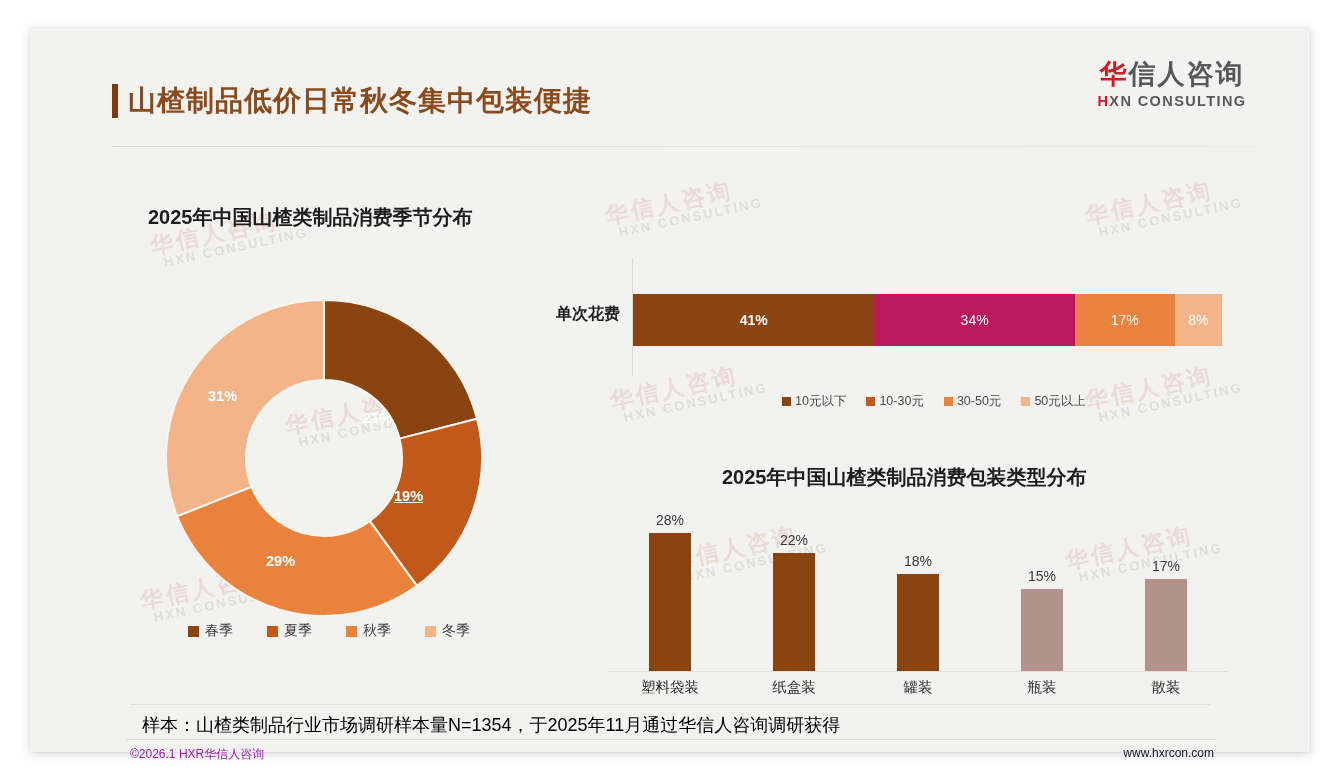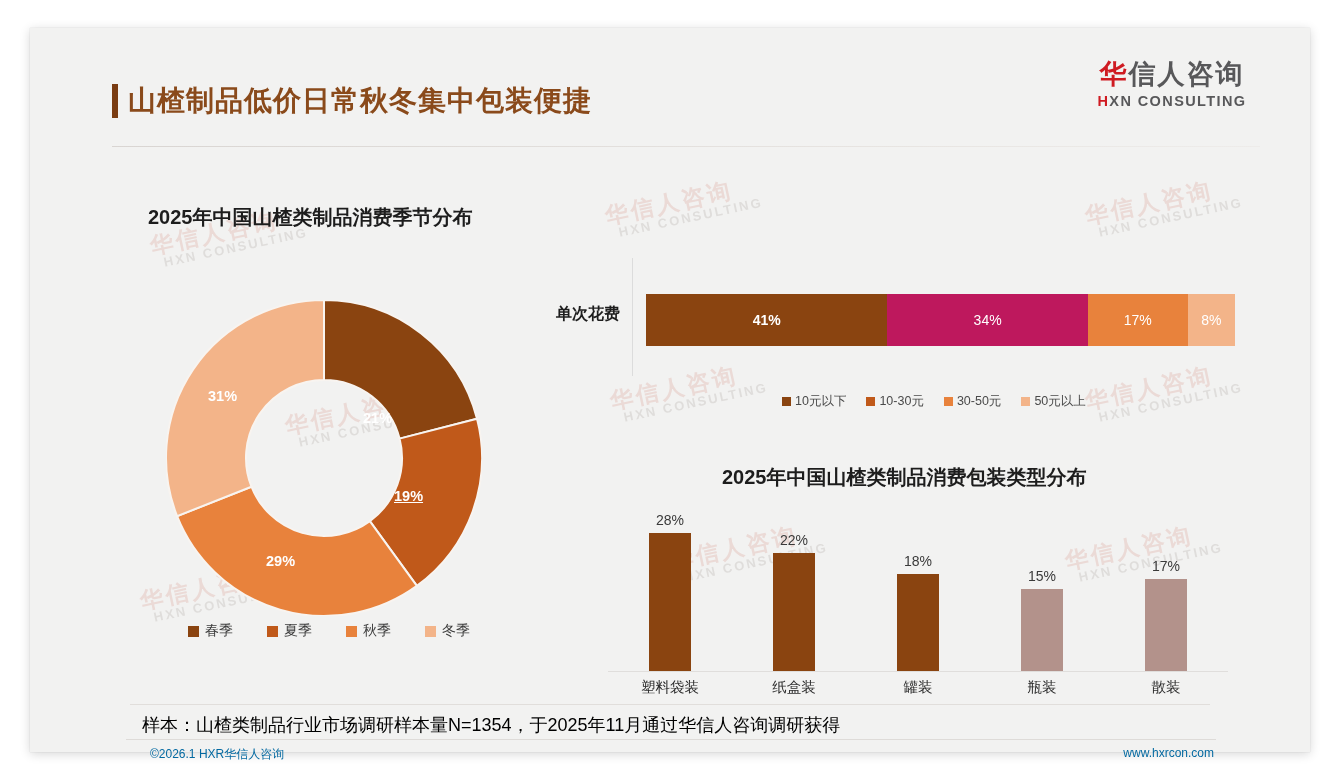--- a/index.html
+++ b/index.html
@@ -95,21 +95,21 @@
 
   .stack-area {
     position: absolute; left: 602px; top: 230px;
     width: 590px; height: 118px;
   }
   .stack-axis {
     position: absolute; left: 0; top: 0;
     width: 1px; height: 118px; background: #dcdcdc;
   }
   .stack-bar {
-    position: absolute; left: 14px; top: 36px;
+    position: absolute; left: 1px; top: 36px;
     width: 589px; height: 52px;
     display: flex;
   }
   .stack-seg {
     height: 100%;
     display: flex; align-items: center; justify-content: center;
     font-size: 14px; color: #ffffff;
   }
   .stack-seg.bold { font-weight: bold; }
   .stack-cat {
@@ -158,25 +158,25 @@
   .note {
     position: absolute; left: 112px; top: 685px;
     font-size: 18px; color: #000000; white-space: nowrap;
   }
   .bottom-rule {
     position: absolute; left: 96px; top: 711px;
     width: 1090px; height: 1px; background: #dedbd8;
   }
   .copyright {
     position: absolute; left: 100px; top: 718px;
-    font-size: 12px; color: #0369a1; white-space: nowrap; margin-left: 20px;
+    font-size: 12px; color: #a21caf; white-space: nowrap;
   }
   .site {
     position: absolute; right: 96px; top: 718px;
-    font-size: 12px; color: #0369a1; white-space: nowrap;
+    font-size: 12px; color: #0f172a; white-space: nowrap;
   }
 </style>
 </head>
 <body>
 
 <div class="slide">
 
   <div class="wm" style="left:120px;  top:190px;">
     <div class="l1">华信人咨询</div>
     <div class="l2">HXN CONSULTING</div>

